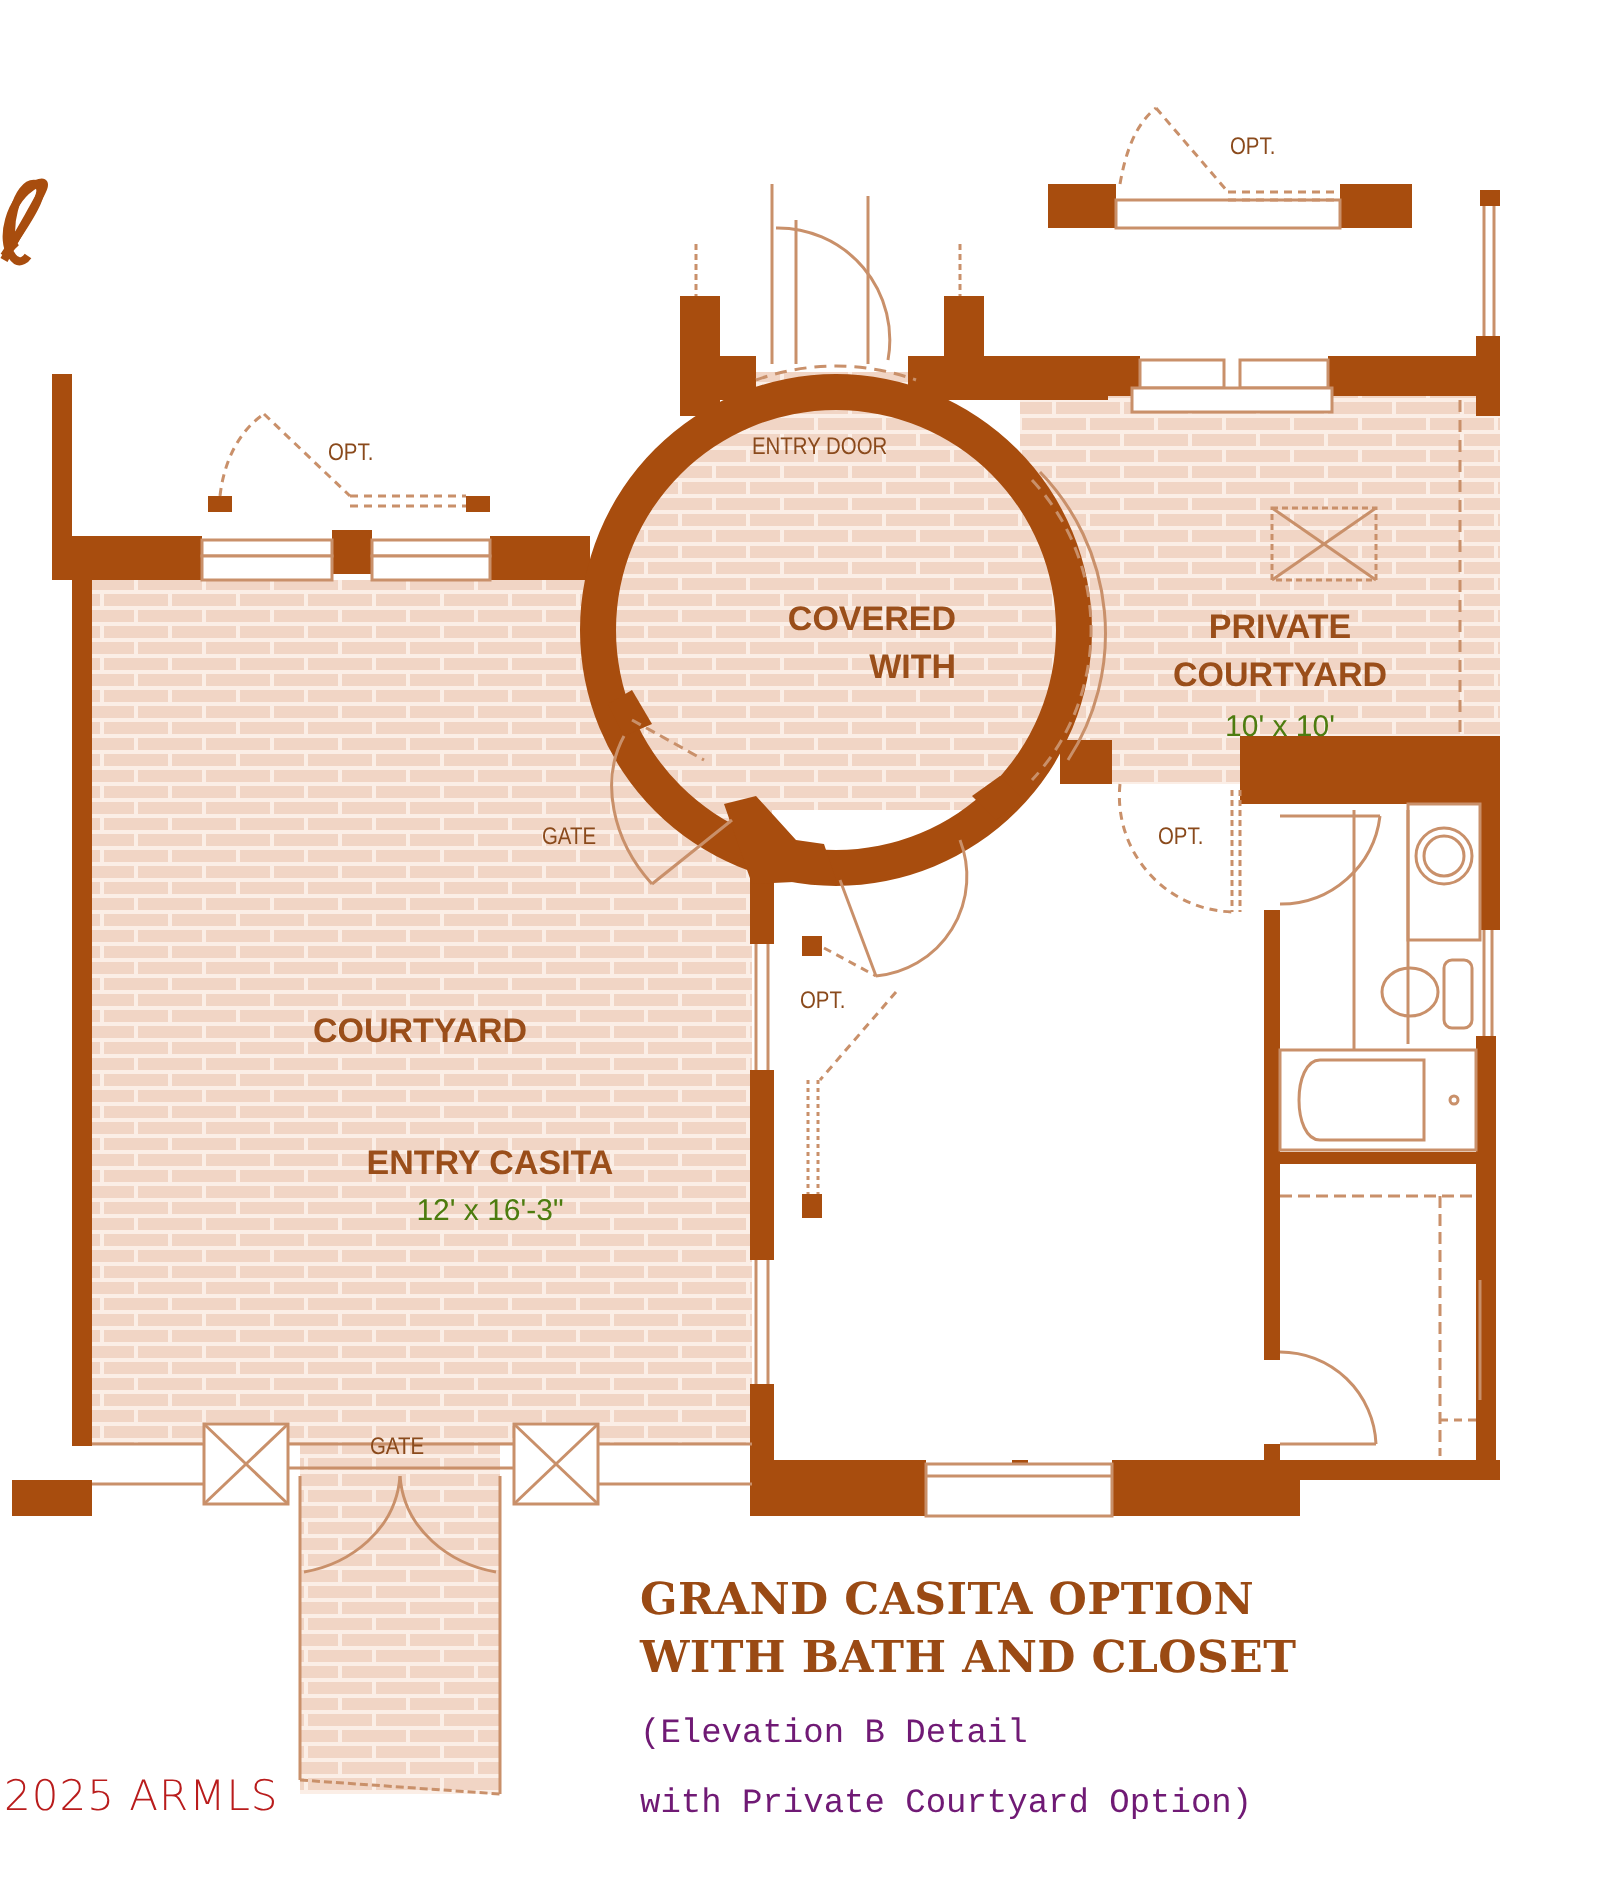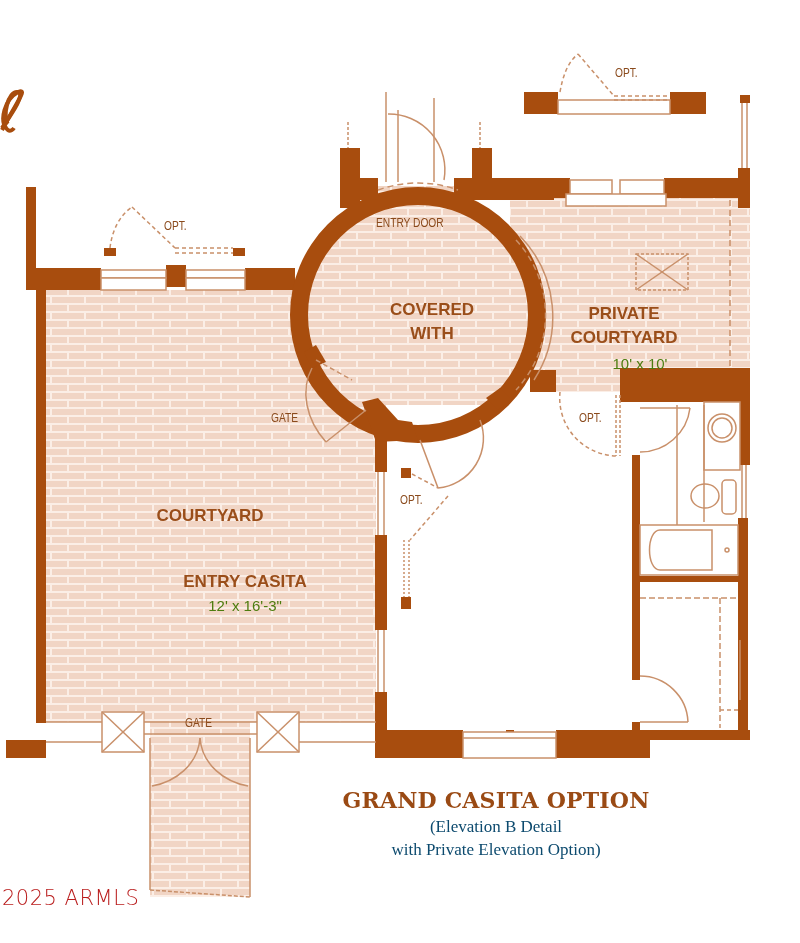--- a/index.html
+++ b/index.html
@@ -2,23 +2,23 @@
 <html><head>
 <meta charset="utf-8">
 <style>
   html,body{margin:0;padding:0;background:#ffffff;}
   body{width:800px;height:943px;position:relative;overflow:hidden;font-family:"Liberation Sans",sans-serif;}
   #plan{position:absolute;left:0;top:0;width:800px;height:943px;}
   .lbl{position:absolute;color:#8a4a1c;white-space:nowrap;}
   .room-title{font-weight:bold;font-size:17px;text-align:center;line-height:24px;color:#9a4e1a;}
   .room-dim{font-size:15px;color:#4d7c0f;text-align:center;}
   .small{font-size:12px;color:#8a4a1c;transform:scaleX(0.85);transform-origin:left top;}
-  .caption{position:absolute;left:306px;top:786px;width:380px;text-align:center;color:#9a4a14;}
+  .caption{position:absolute;left:320px;top:786px;width:380px;text-align:left;color:#9a4a14;}
   .cap-title{font-family:"DejaVu Serif",serif;font-weight:bold;font-size:22px;line-height:29px;letter-spacing:0.2px;}
-  .cap-sub{font-family:Liberation Serif, serif;font-size:17px;line-height:23px;color:#0c4a6e;}
+  .cap-sub{font-family:Liberation Mono, monospace;font-size:17px;line-height:23px;color:#701a75;margin-top:12px;}
   .watermark{position:absolute;left:2px;top:886px;font-size:21px;color:#b91c1c;font-family:"DejaVu Sans",sans-serif;font-weight:300;letter-spacing:0.5px;}
   .flourish{position:absolute;left:0;top:88px;}
 </style>
 </head>
 <body>
 
 <svg id="plan" viewBox="0 0 800 943" xmlns="http://www.w3.org/2000/svg">
   <defs>
     <pattern id="brick" width="34" height="16" patternUnits="userSpaceOnUse">
       <rect width="34" height="16" fill="#fbeee6"></rect>
@@ -206,41 +206,42 @@
     <line x1="250" y1="738" x2="250" y2="897"></line>
     <line x1="150" y1="890" x2="250" y2="897" stroke-dasharray="4 2"></line>
   </g>
 </svg>
 
 <svg class="flourish" width="30" height="50" viewBox="0 0 30 50">
   <path d="M2 40 C 10 28, 26 6, 18 4 C 8 2, 2 30, 8 36" fill="none" stroke="#a84d0e" stroke-width="4"></path>
 </svg>
 
 <div class="lbl small" style="left:376px;top:216px;">ENTRY DOOR</div>
-<div class="lbl room-title" style="left:372px;top:298px;width:120px;">
+<div class="lbl room-title" style="left:358px;top:298px;width:120px;text-align:right;">
   <div>COVERED</div>
   <div>WITH</div>
 </div>
 
-<div class="lbl room-title" style="left:554px;top:302px;width:140px;">
+<div class="lbl room-title" style="left:570px;top:302px;width:140px;">
   <div>PRIVATE</div>
   <div>COURTYARD</div>
 </div>
 <div class="lbl room-dim" style="left:580px;top:355px;width:120px;">10' x 10'</div>
 
 <div class="lbl small" style="left:615px;top:66px;">OPT.</div>
 <div class="lbl small" style="left:164px;top:219px;">OPT.</div>
 <div class="lbl small" style="left:579px;top:411px;">OPT.</div>
 <div class="lbl small" style="left:400px;top:493px;">OPT.</div>
 <div class="lbl small" style="left:271px;top:411px;">GATE</div>
 <div class="lbl small" style="left:185px;top:716px;">GATE</div>
 
 <div class="lbl room-title" style="left:140px;top:504px;width:140px;">COURTYARD</div>
 <div class="lbl room-title" style="left:160px;top:570px;width:170px;">ENTRY CASITA</div>
 <div class="lbl room-dim" style="left:180px;top:597px;width:130px;">12' x 16'-3"</div>
 
 <div class="caption">
   <div class="cap-title">GRAND CASITA OPTION</div>
+  <div class="cap-title">WITH BATH AND CLOSET</div>
   <div class="cap-sub">(Elevation B Detail</div>
-  <div class="cap-sub">with Private Elevation Option)</div>
+  <div class="cap-sub">with Private Courtyard Option)</div>
 </div>
 
 <div class="watermark">2025 ARMLS</div>
 
 </body></html>

